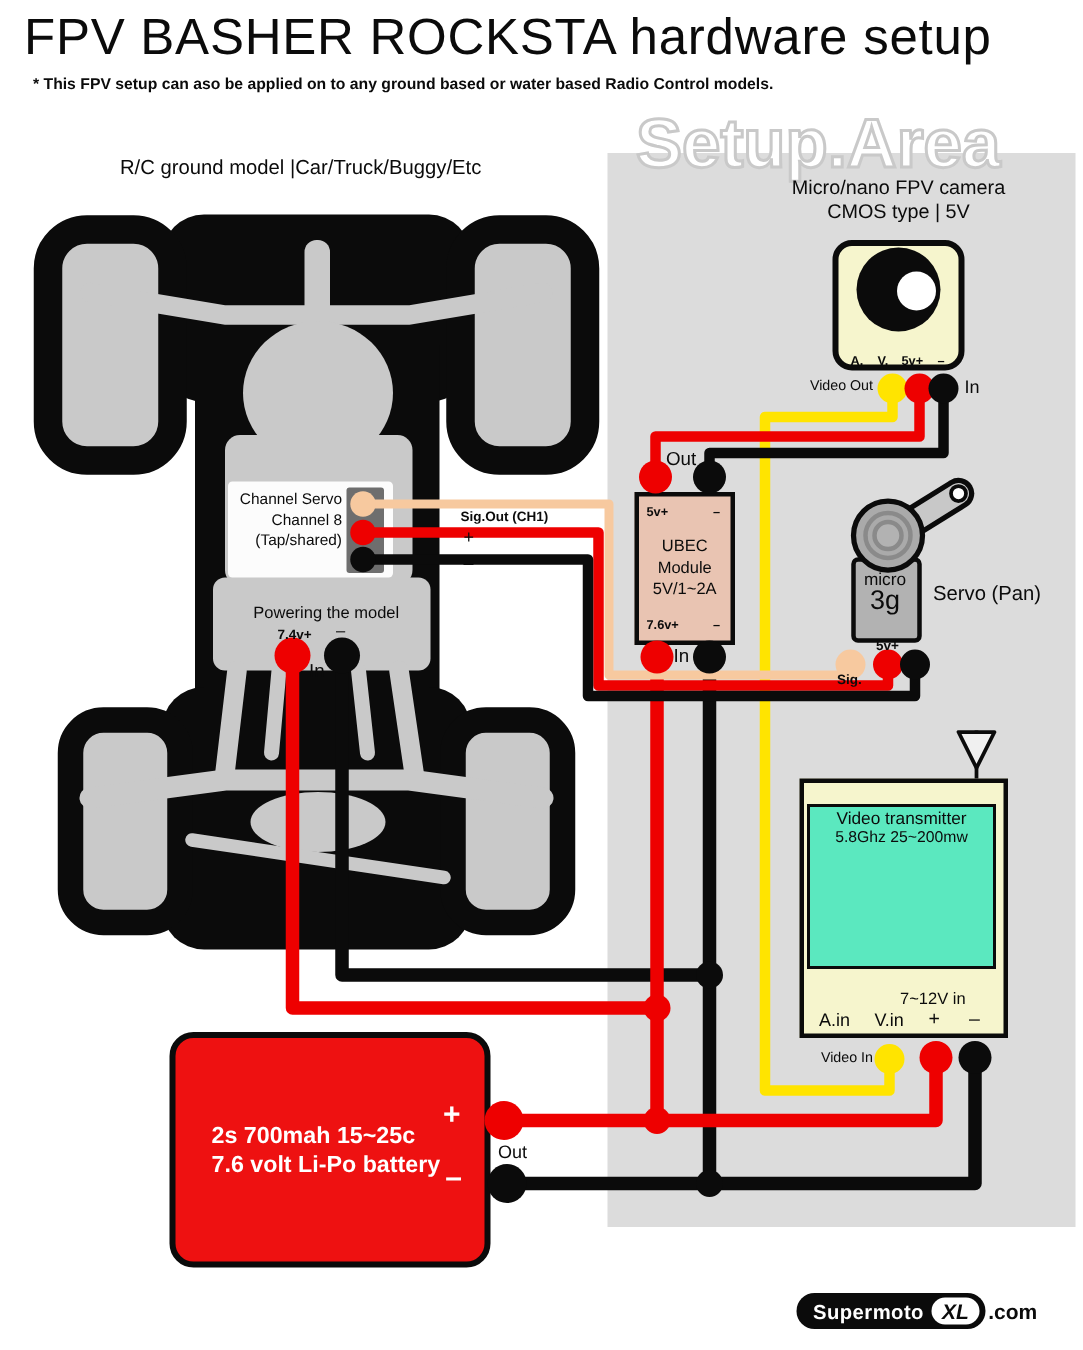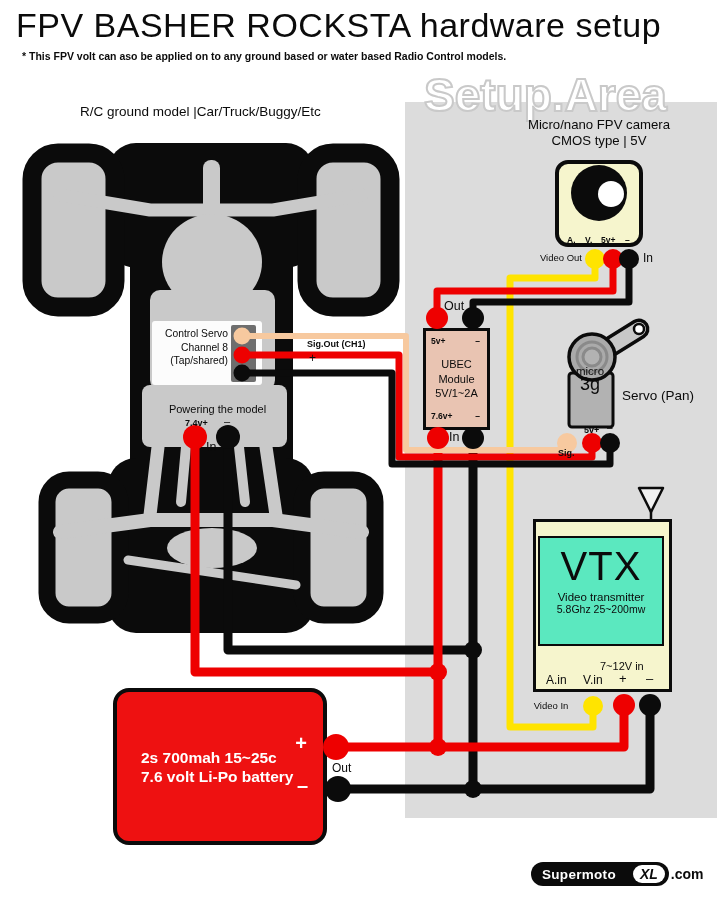--- a/index.html
+++ b/index.html
@@ -44,21 +44,21 @@
   .battery-box{left:113px;top:688px;width:214px;height:157px;background:#ee1111;
                border:4px solid #0b0b0b;border-radius:16px;box-sizing:border-box;}
   .bat-text{position:absolute;left:24px;top:56px;color:#ffffff;font-size:15.5px;font-weight:bold;line-height:19px;white-space:nowrap;}
   .bat-sign{position:absolute;color:#ffffff;font-size:20px;font-weight:bold;}
 
   .steer-text{left:150px;top:327px;width:78px;text-align:right;font-size:10.3px;line-height:13.5px;}
 
   .logo{left:531px;top:862px;display:flex;align-items:center;}
   .logo-pill{background:#0b0b0b;border-radius:13px;height:24px;display:flex;align-items:center;padding:0 4px 0 11px;}
   .logo-supermoto{color:#ffffff;font-size:13.5px;font-weight:bold;letter-spacing:0.3px;}
-  .logo-xl-wrap{background:#ffffff;border-radius:9px;height:18px;display:flex;align-items:center;padding:0 7px;margin-left:17px;}
+  .logo-xl-wrap{background:#ffffff;border-radius:9px;height:18px;display:flex;align-items:center;padding:0 7px;margin-left:5px;}
   .logo-xl{color:#0b0b0b;font-size:14px;font-weight:bold;font-style:italic;}
   .logo-com{color:#0b0b0b;font-size:14px;font-weight:bold;margin-left:2px;}
 </style>
 </head>
 <body>
 
 <div class="stage">
 
   <div class="abs z1 setup-area"></div>
 
@@ -79,21 +79,20 @@
       <div>UBEC</div>
       <div>Module</div>
       <div>5V/1~2A</div>
     </div>
     <span class="ubecpin" style="left:5px;bottom:6px;">7.6v+</span>
     <span class="ubecpin" style="right:7px;bottom:6px;">–</span>
   </div>
 
   <div class="abs z2 vtx-box">
     <div class="vtx-green">
-      <div class="vtx-name">VTX</div>
       <div class="vtx-sub1">Video transmitter</div>
       <div class="vtx-sub2">5.8Ghz  25~200mw</div>
     </div>
   </div>
 
   <div class="abs z2 battery-box">
     <div class="bat-text">
       <div>2s 700mah 15~25c</div>
       <div>7.6 volt  Li-Po battery</div>
     </div>
@@ -198,59 +197,59 @@
       <circle cx="592" cy="357" r="9" fill="#b2b2b2" stroke="#8a8a8a" stroke-width="3"></circle>
     </g>
 
     <g>
       <line x1="651" y1="487" x2="651" y2="519" stroke="#0b0b0b" stroke-width="2.5"></line>
       <polygon points="639,488 663,488 651,512" fill="#f0f0f0" stroke="#0b0b0b" stroke-width="2.5" stroke-linejoin="round"></polygon>
     </g>
   </svg>
 
   <div class="abs z4 title lbl">FPV BASHER ROCKSTA hardware setup</div>
-  <div class="abs z4 subtitle lbl">* This FPV volt can aso be applied on to any ground based or water based Radio Control models.</div>
+  <div class="abs z4 subtitle lbl">* This FPV setup can aso be applied on to any ground based or water based Radio Control models.</div>
   <div class="abs z4 watermark">Setup.Area</div>
   <div class="abs z4 model-label">R/C ground model |Car/Truck/Buggy/Etc</div>
 
   <div class="abs z4 cam-title">
     <div>Micro/nano FPV camera</div>
     <div>CMOS type | 5V</div>
   </div>
   <div class="abs z4 lbl" style="left:510px;top:252px;width:72px;text-align:right;font-size:9.5px;">Video Out</div>
   <div class="abs z4 lbl md" style="left:643px;top:251px;">In</div>
 
   <div class="abs z4 lbl" style="left:444px;top:299px;font-size:12.5px;">Out</div>
   <div class="abs z4 lbl" style="left:449px;top:430px;font-size:12.5px;">In</div>
 
   <div class="abs z4 steer-text">
-    <div>Control Servo</div>
+    <div>Channel Servo</div>
     <div>Channel 8</div>
     <div>(Tap/shared)</div>
   </div>
   <div class="abs z4 lbl sm" style="left:307px;top:339px;">Sig.Out (CH1)</div>
   <div class="abs z4 lbl md" style="left:309px;top:351px;">+</div>
   <div class="abs z4 lbl md" style="left:309px;top:368px;">–</div>
 
   <div class="abs z4 lbl" style="left:145px;top:403px;width:145px;text-align:center;font-size:11px;">Powering the model</div>
   <div class="abs z4 lbl sm" style="left:185px;top:418px;">7.4v+</div>
   <div class="abs z4 lbl" style="left:224px;top:415px;font-size:11px;">–</div>
   <div class="abs z4 lbl" style="left:206px;top:440px;font-size:12.5px;">In</div>
 
-  <div class="abs z4 lbl" style="left:566px;top:365px;width:48px;text-align:center;font-size:11.5px;line-height:13px;">
+  <div class="abs z4 lbl" style="left:566px;top:381px;width:48px;text-align:center;font-size:11.5px;line-height:13px;">
     <div>micro</div>
     <div style="font-size:18px;">3g</div>
   </div>
   <div class="abs z4 lbl" style="left:622px;top:388px;font-size:13.5px;">Servo (Pan)</div>
   <div class="abs z4 lbl sm" style="left:558px;top:425px;margin-top:23px;">Sig.</div>
   <div class="abs z4 lbl sm" style="left:584px;top:425px;">5v+</div>
   <div class="abs z4 lbl" style="left:607px;top:422px;font-size:10px;">–</div>
 
   <div class="abs z4 lbl" style="left:600px;top:660px;font-size:11px;">7~12V in</div>
   <div class="abs z4 lbl md" style="left:546px;top:673px;">A.in</div>
   <div class="abs z4 lbl md" style="left:583px;top:673px;">V.in</div>
   <div class="abs z4 lbl" style="left:619px;top:671px;font-size:13px;">+</div>
   <div class="abs z4 lbl" style="left:646px;top:671px;font-size:13px;">–</div>
-  <div class="abs z4 lbl" style="left:520px;top:700px;width:62px;text-align:center;font-size:9.5px;">Video In</div>
+  <div class="abs z4 lbl" style="left:520px;top:700px;width:62px;text-align:right;font-size:9.5px;">Video In</div>
 
   <div class="abs z4 lbl md" style="left:332px;top:761px;">Out</div>
 
 </div>
 
 </body></html>

